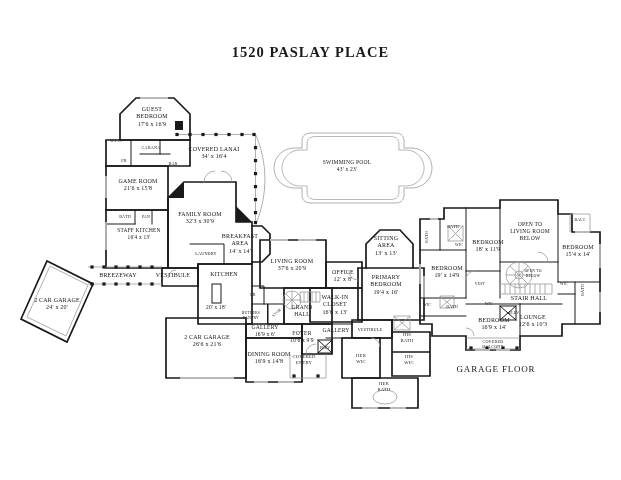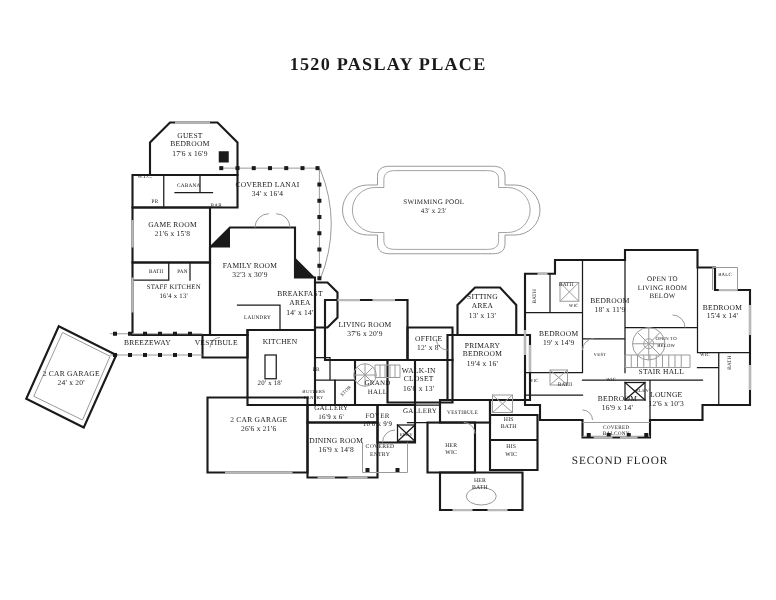--- a/index.html
+++ b/index.html
@@ -290,19 +290,19 @@
       <span class="lbl" style="left: 489px; top: 268px; font-size: 3.8px; transform: translate(-50%, -50%);">WIC</span>
       <span class="lbl" style="left: 494px; top: 288px; font-size: 6px; transform: translate(-50%, -50%);">BEDROOM
 16'9 x 14'</span>
       <span class="lbl" style="left: 533px; top: 285px; font-size: 6px; transform: translate(-50%, -50%);">LOUNGE
 12'6 x 10'3</span>
       <span class="lbl" style="left: 514px; top: 277px; font-size: 3.8px; transform: translate(-50%, -50%);">ELEV</span>
       <span class="lbl" style="left: 564px; top: 248px; font-size: 3.8px; transform: translate(-50%, -50%);">WIC</span>
       <span class="lbl" style="left: 583px; top: 254px; font-size: 4.2px; transform: translate(-50%, -50%) rotate(-90deg);">BATH</span>
       <span class="lbl" style="left: 493px; top: 308px; font-size: 4.2px; transform: translate(-50%, -50%);">COVERED
 BALCONY</span>
-      <span class="lbl" style="left: 496px; top: 333px; font-size: 9px; letter-spacing: 0.8px; transform: translate(-50%, -50%);">SECOND FLOOR</span>
+      <span class="lbl" style="left: 496px; top: 333px; font-size: 9px; letter-spacing: 0.8px; transform: translate(-50%, -50%);">GARAGE FLOOR</span>
     </div>
 
   <div class="disclaimer l1">Notice: This rendering is for marketing purposes only. All measurements, features and specifications are approximate. The accuracy of this information</div>
   <div class="disclaimer l2">is subject to errors, omissions and changes. An architect should be contacted for actual measurements, features and specifications.</div>
 
 </div>
 
 </body></html>

